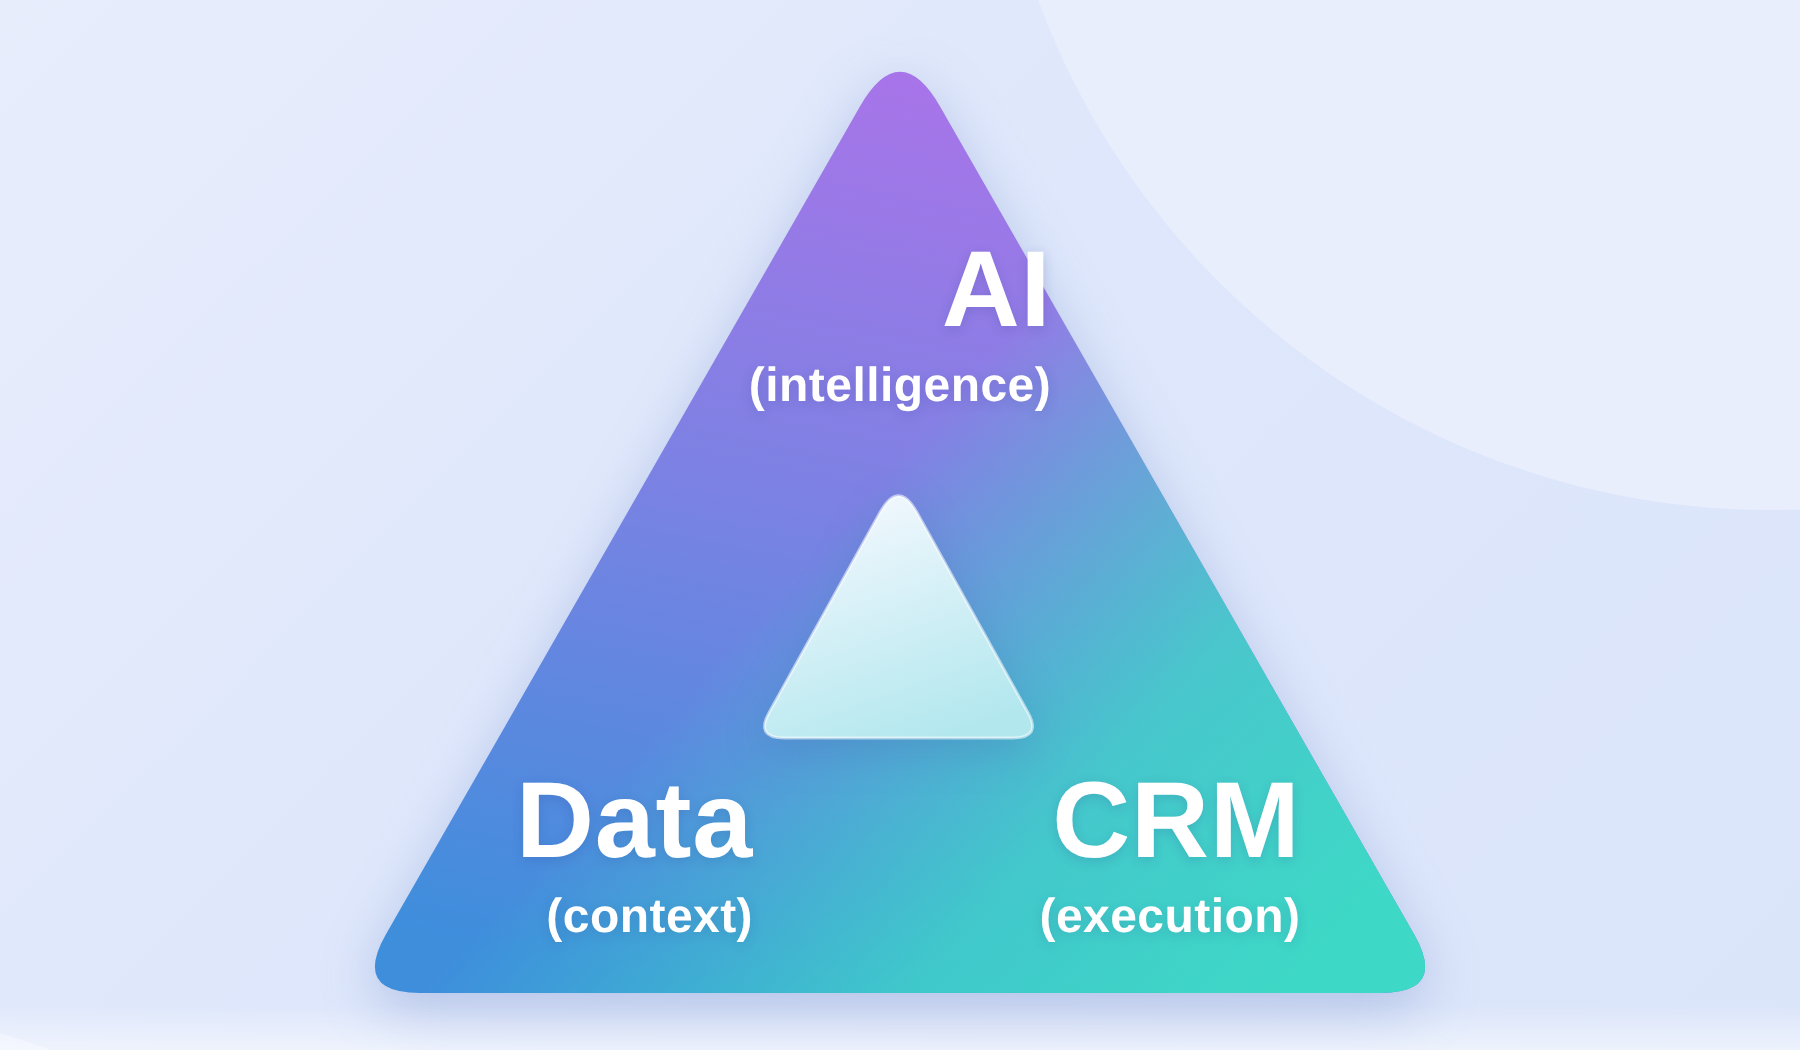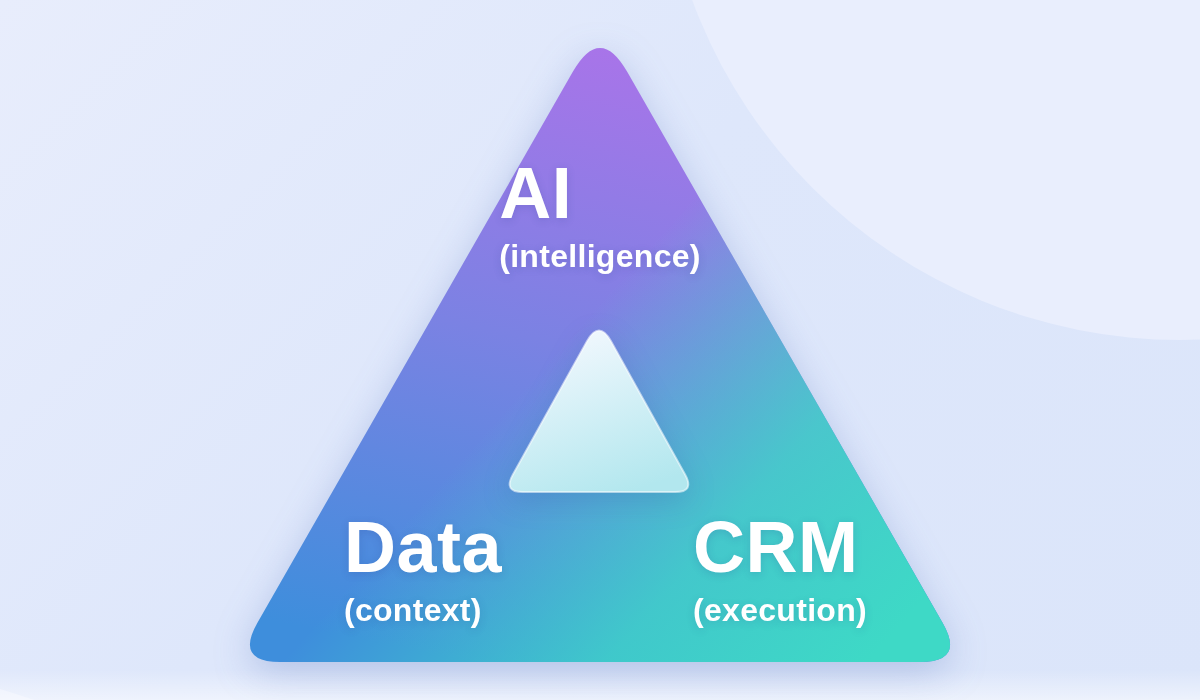--- a/index.html
+++ b/index.html
@@ -48,21 +48,21 @@
     left: 0; top: 0;
     width: 1200px;
     height: 700px;
   }
   .pyramid-group { filter: drop-shadow(0 10px 18px rgba(70, 100, 180, 0.28)); }
   .inner-triangle { filter: drop-shadow(0 8px 14px rgba(50, 90, 160, 0.22)); }
 
   .node {
     position: absolute;
     transform: translateX(-50%);
-    text-align: left;
+    text-align: right;
     color: #ffffff;
     text-shadow: 0 2px 8px rgba(40, 60, 140, 0.18);
     white-space: nowrap;
   }
   .node .label {
     font-size: 72px;
     font-weight: 700;
     line-height: 1.05;
     letter-spacing: 0.5px;
   }

